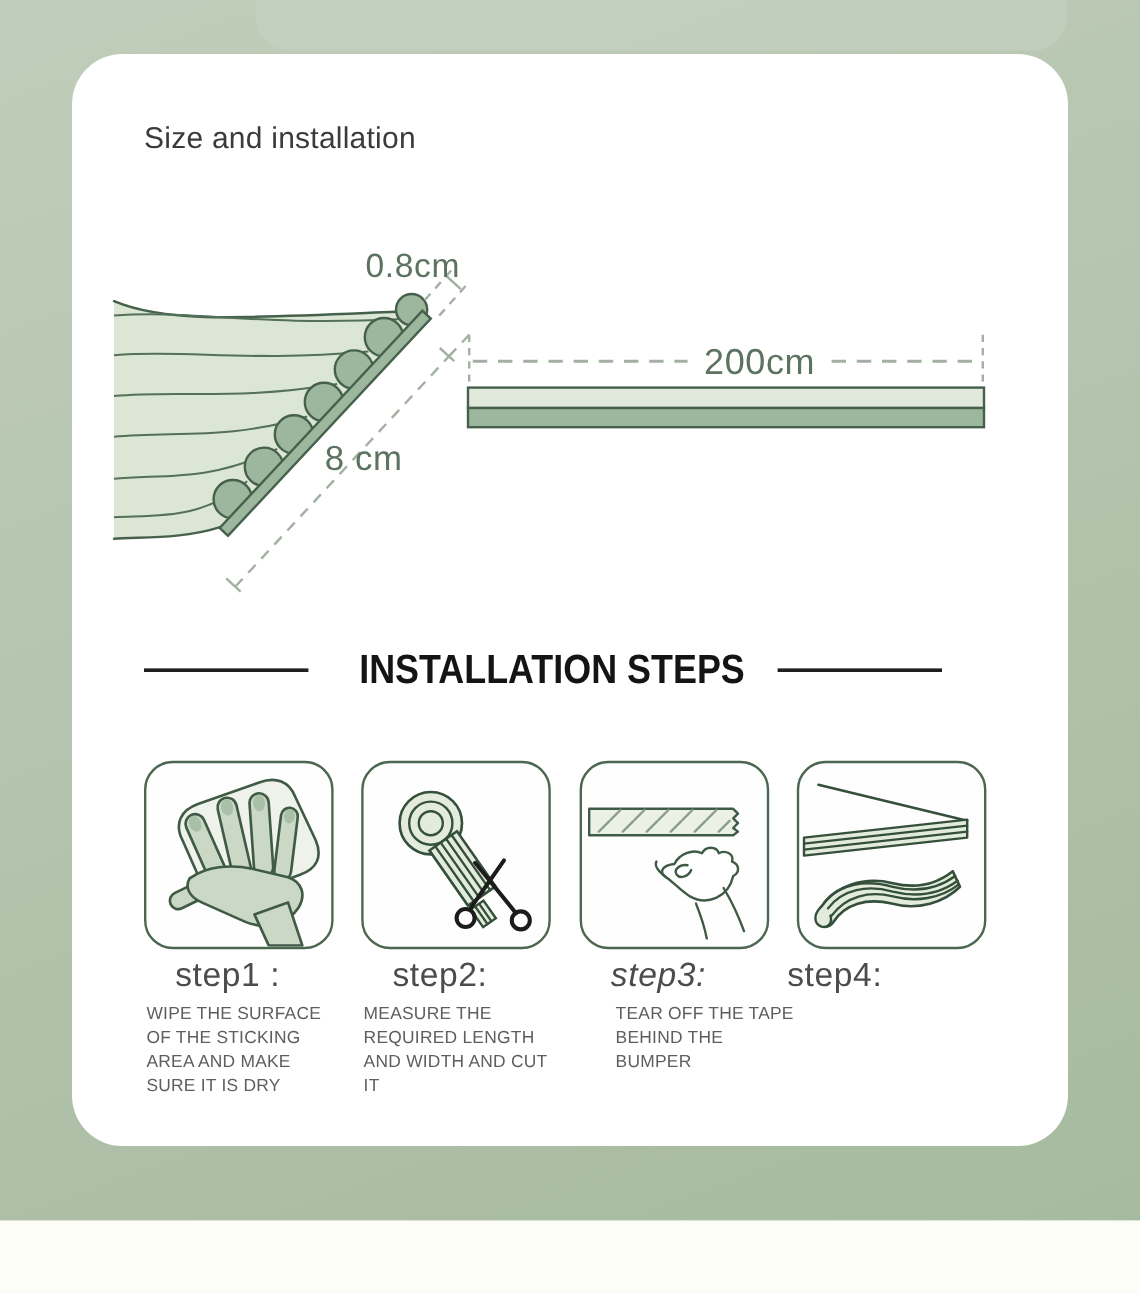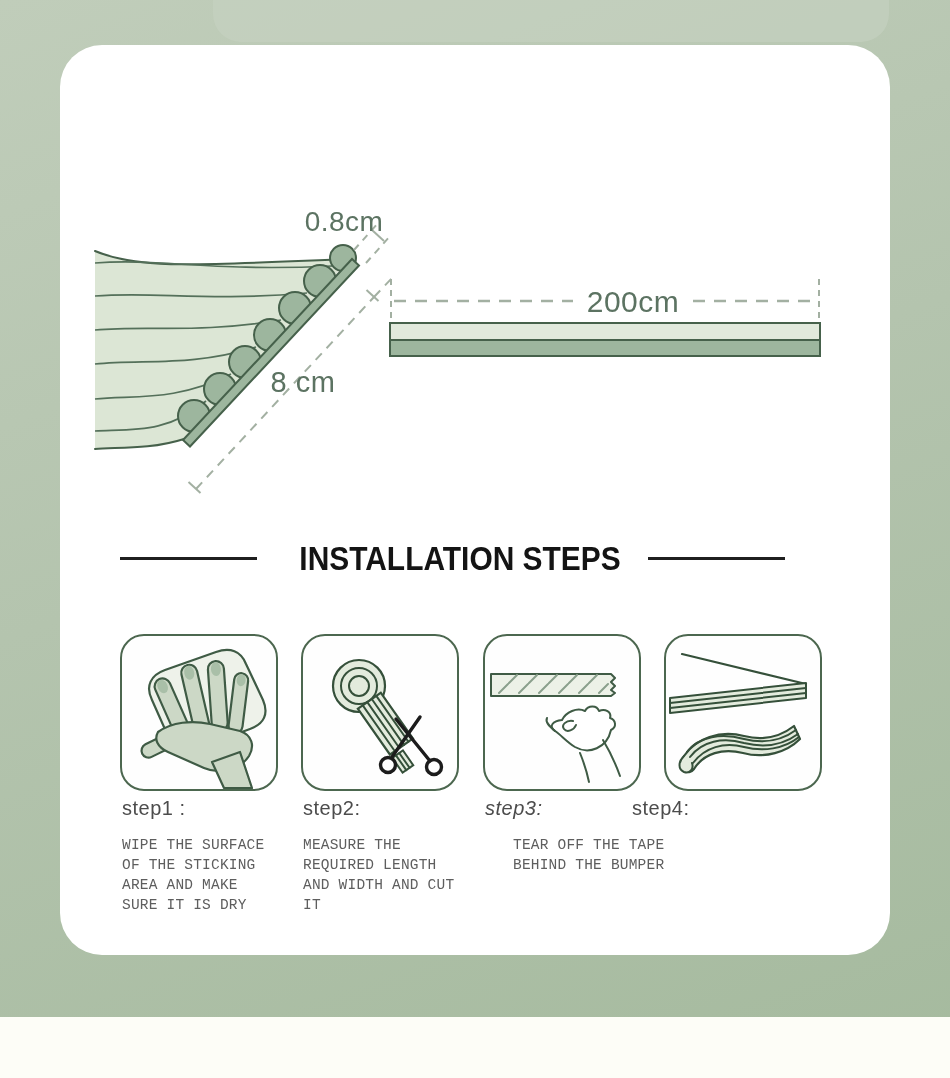--- a/index.html
+++ b/index.html
@@ -17,35 +17,36 @@
   .dim-label{fill:#5c7362;letter-spacing:.5px;font-family:"Liberation Sans",sans-serif;}
   .rule{position:absolute;top:557px;width:137px;height:3px;background:#1f1f1f;}
   .rule-left{left:120px;} .rule-right{left:648px;}
   .steps-heading{position:absolute;left:270px;top:539px;width:380px;text-align:center;
         font-size:34px;font-weight:700;color:#141414;transform:scaleX(.88);
         transform-origin:center;white-space:nowrap;}
   .step-box{position:absolute;top:634px;width:158px;height:157px;background:#fefefe;
         border:2.5px solid #4c674f;border-radius:24px;box-sizing:border-box;overflow:hidden;}
   .step-box svg{width:100%;height:100%;display:block;}
   .box1{left:120px;} .box2{left:301px;} .box3{left:483px;} .box4{left:664px;}
-  .step-label{position:absolute;top:797px;font-size:20px;color:#4c4c4c;letter-spacing:.5px;}
+  .step-label{position:absolute;top:797px;font-size:28px;color:#4c4c4c;letter-spacing:.5px;margin-left:24px;}
   .lbl1{left:122px;} .lbl2{left:303px;} .lbl3{left:485px;font-style:italic;} .lbl4{left:632px;}
   .step-desc{position:absolute;top:835px;width:156px;font-size:14.5px;line-height:1.38;
-        color:#5e5e5e;letter-spacing:.2px;font-family:Liberation Mono, monospace;}
+        color:#5e5e5e;letter-spacing:.2px;}
   .desc1{left:122px;} .desc2{left:303px;} .desc3{left:513px;} .desc4{left:666px;}
 </style>
 </head>
 <body>
 
 <div class="page">
 
   <div class="prev-card-edge"></div>
   <div class="card"></div>
   <div class="bottom-gap"></div>
 
+  <div class="title">Size and installation</div>
 
   <svg class="diagram-svg" viewBox="85 190 760 320">
 
     <g>
       <path d="M95,251 C140,270 200,265 350,259 L184,439 C150,450 115,447 95,449 Z" fill="#dce6d5"></path>
       <g stroke="#46614b" stroke-width="2" fill="none" stroke-linecap="round">
         <path d="M95,251 C140,270 200,265 350,259"></path>
         <path d="M184,439 C150,450 115,447 95,449"></path>
       </g>
       <g stroke="#54705a" stroke-width="1.7" fill="none">

